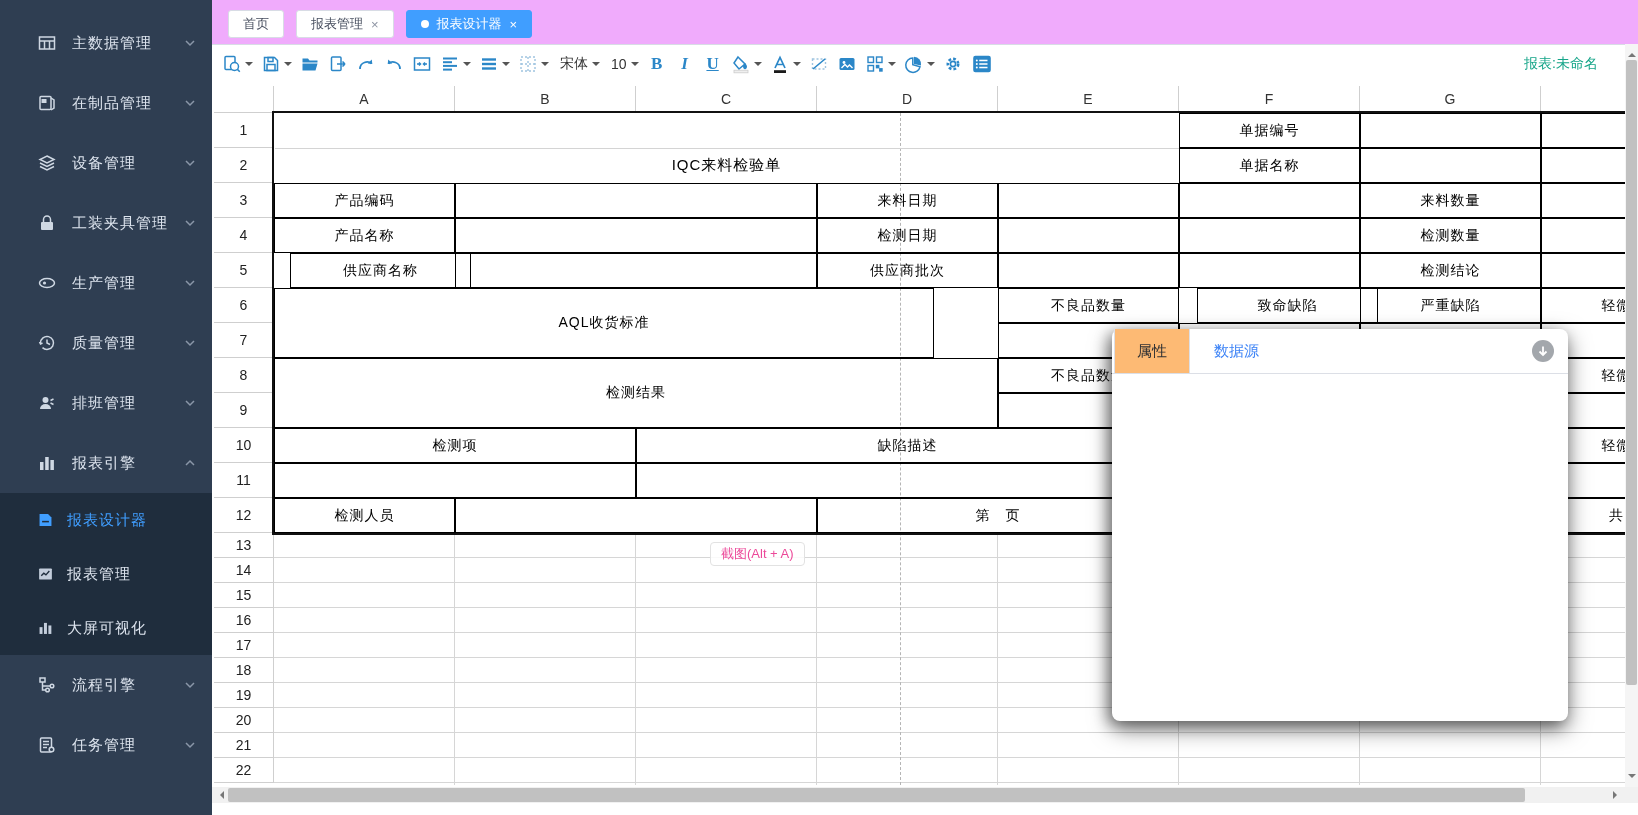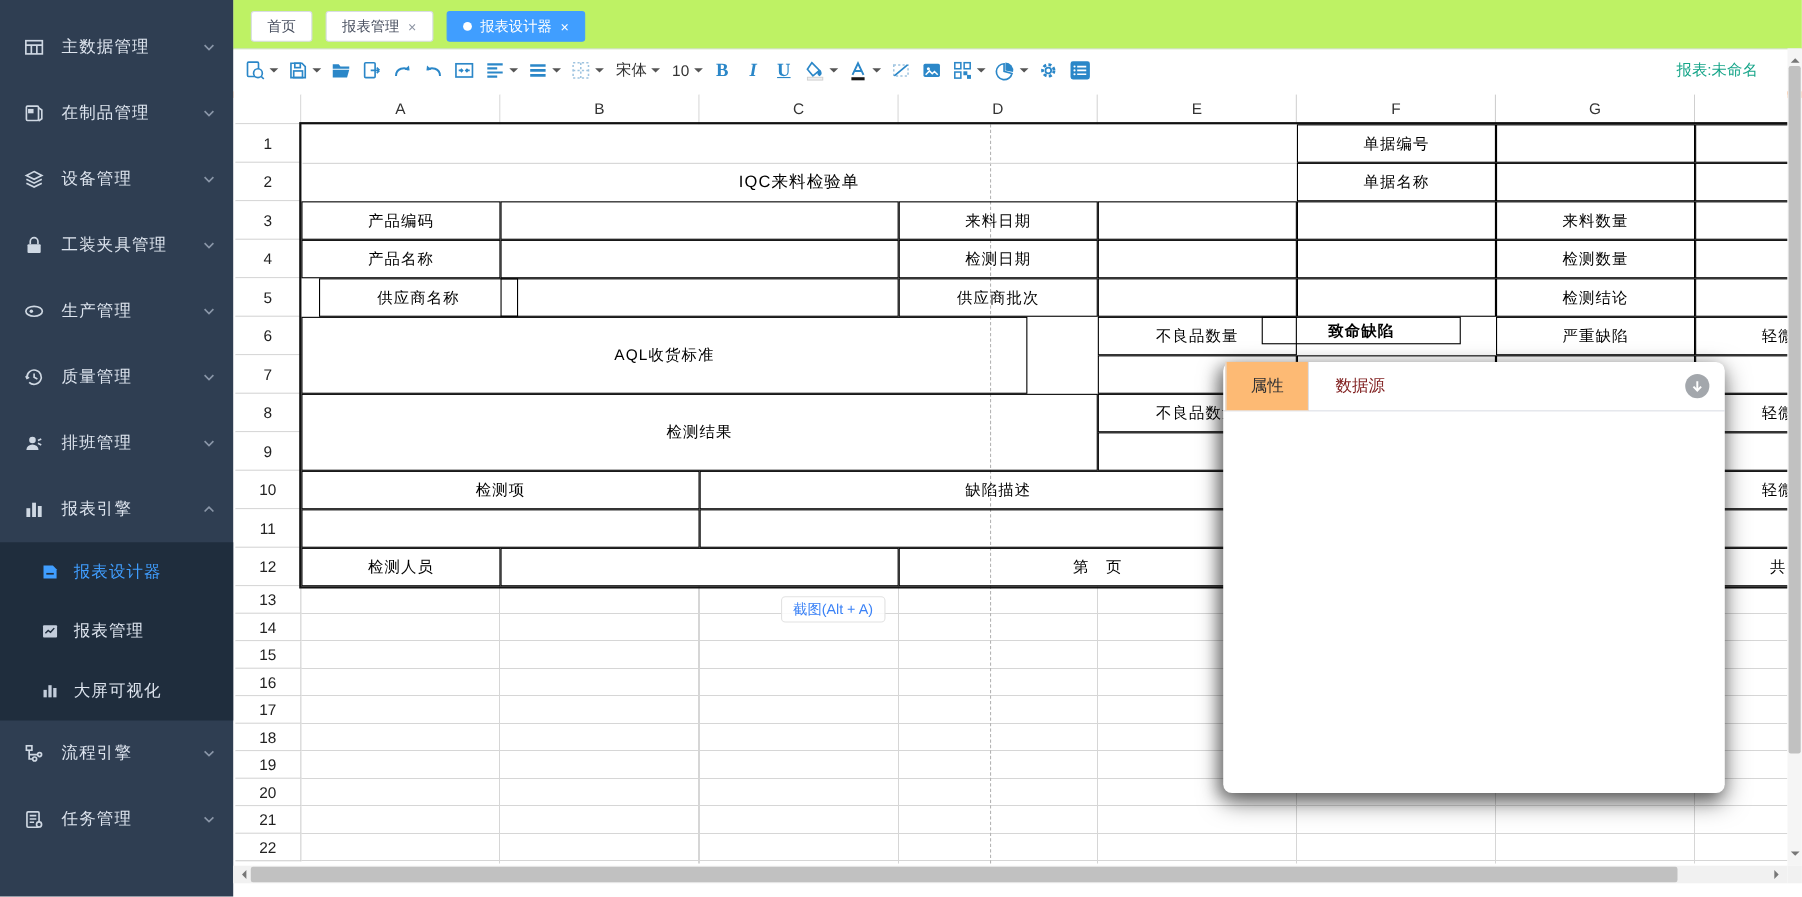--- a/index.html
+++ b/index.html
@@ -1,33 +1,33 @@
 <!DOCTYPE html>
 <html><head>
 <meta charset="utf-8">
 <style>
   html,body{margin:0;padding:0;width:1638px;height:815px;overflow:hidden;background:#fff;
     font-family:"Liberation Sans","DejaVu Sans",sans-serif;}
   
   .sidebar{position:absolute;left:0;top:0;width:212px;height:815px;background:#2f3e52;z-index:30;}
-  .side-item{position:relative;height:60px;cursor:pointer;}
+  .side-item{position:relative;height:60px;cursor:pointer;margin-left:16px;}
   .side-item .s-icon{position:absolute;left:21px;top:50%;transform:translateY(-50%);width:20px;height:20px;color:#cfd8e3;}
   .side-item .s-label{position:absolute;left:56px;top:50%;transform:translateY(-50%);font-size:15px;color:#dde4ee;letter-spacing:1px;}
   .side-item .chev{position:absolute;right:16px;top:50%;transform:translateY(-50%);width:12px;height:12px;color:#8a96a8;}
   .side-item .chev.up{transform:translateY(-50%) rotate(180deg);}
   .side-pad{height:13px;}
   .submenu{background:#1f2d3d;}
   .sub-item{position:relative;height:54px;cursor:pointer;}
   .sub-item .s-icon{position:absolute;left:37px;top:50%;transform:translateY(-50%);width:17px;height:17px;color:#c3cddb;}
   .sub-item .s-label{position:absolute;left:67px;top:50%;transform:translateY(-50%);font-size:15px;color:#dde4ee;letter-spacing:1px;}
   .sub-item.active .s-label,.sub-item.active .s-icon{color:#409eff;}
   
   .main{position:absolute;left:212px;top:0;right:0;bottom:0;background:#fff;}
   
-  .tabbar{position:relative;height:44px;background:#bef264;border-bottom:1px solid #d8dce5;}
+  .tabbar{position:relative;height:44px;background:#f0abfc;border-bottom:1px solid #d8dce5;}
   .tabs{position:absolute;left:16px;top:10px;display:flex;gap:12px;}
   .tab{height:28px;line-height:26px;box-sizing:border-box;border:1px solid #d8dce5;border-radius:3px;
        background:#fff;color:#495060;font-size:13px;padding:0 14px;display:flex;align-items:center;gap:8px;cursor:pointer;white-space:nowrap;}
   .tab .x{font-size:13px;color:#8d94a3;line-height:1;}
   .tab.active{background:#409eff;border-color:#409eff;color:#fff;}
   .tab.active .x{color:#fff;}
   .dot{width:8px;height:8px;border-radius:50%;background:#fff;display:inline-block;}
   
   .toolbar{position:relative;height:38px;background:#fff;border-bottom:6px solid #f97316;display:flex;align-items:center;padding:0 6px;}
   .tbtn{display:flex;align-items:center;height:30px;padding:0 3px;margin:0 1px;cursor:pointer;color:#2b87c8;}
@@ -49,28 +49,28 @@
         repeating-linear-gradient(to right,transparent 0 180px,#d6d6d6 180px 181px),
         repeating-linear-gradient(to bottom,transparent 0 24px,#d6d6d6 24px 25px);}
   .sheet-outer{position:absolute;left:60px;top:29px;width:1360px;height:424px;border:2px solid #111;box-sizing:border-box;z-index:2;}
   .cell{position:absolute;box-sizing:border-box;border:1px solid #000;display:flex;align-items:center;justify-content:center;
       font-size:14px;color:#000;z-index:2;letter-spacing:1px;}
   .cell.nb{border:none;}
   .grayline{position:absolute;left:63px;top:66px;width:904px;height:1px;background:#d4d4d4;z-index:2;}
   .dashedline{position:absolute;left:688px;top:31px;height:672px;width:0;border-left:1px dashed #b5b5b5;z-index:1;}
   .title-cell{font-size:15px;}
   .snip-tip{position:absolute;left:498px;top:460px;z-index:4;background:rgba(255,255,255,.85);border:1px solid #e2e2e2;
-      border-radius:4px;padding:2px 10px;font-size:13px;color:#3b82f6;white-space:nowrap;}
+      border-radius:4px;padding:2px 10px;font-size:13px;color:#ec4899;white-space:nowrap;}
   
   .panel{position:absolute;left:900px;top:247px;width:456px;height:392px;background:#fff;border-radius:8px;
       box-shadow:0 8px 22px rgba(0,0,0,.5), -4px 4px 14px rgba(0,0,0,.35);z-index:10;}
   .panel-hdr{position:relative;height:44px;border-bottom:1px solid #dcdfe6;}
   .ptab{position:absolute;left:2px;top:0;height:44px;line-height:44px;padding:0 22px;box-sizing:border-box;
       border:1px solid #dcdfe6;border-bottom:none;border-top:none;background:#fdba74;font-size:15px;color:#303133;cursor:pointer;z-index:2;}
-  .ptab2{position:absolute;left:92px;top:0;height:44px;line-height:44px;padding:0 10px;font-size:15px;color:#7f1d1d;cursor:pointer;}
+  .ptab2{position:absolute;left:92px;top:0;height:44px;line-height:44px;padding:0 10px;font-size:15px;color:#3b82f6;cursor:pointer;}
   .collapse-btn{position:absolute;right:14px;top:11px;width:22px;height:22px;border-radius:50%;background:#a3a7ac;cursor:pointer;
       display:flex;align-items:center;justify-content:center;}
   
   .vscroll{position:absolute;right:0;top:44px;width:13px;height:743px;background:#f5f5f5;z-index:40;}
   .vthumb{position:absolute;left:1px;top:16px;width:11px;height:625px;background:#c1c1c1;border-radius:2px;}
   .arrow-up{position:absolute;left:3px;top:5px;width:0;height:0;border:4px solid transparent;border-bottom-color:#777;}
   .arrow-dn{position:absolute;left:3px;bottom:5px;width:0;height:0;border:4px solid transparent;border-top-color:#777;}
   .hscroll{position:absolute;left:0;top:787px;right:13px;height:16px;background:#f1f1f1;z-index:40;}
   .hthumb{position:absolute;left:16px;top:1px;height:14px;width:1297px;background:#c1c1c1;border-radius:2px;}
   .arrow-l{position:absolute;left:4px;top:4px;width:0;height:0;border:4px solid transparent;border-right-color:#777;}
@@ -511,21 +511,21 @@
     <div class="cell" style="left:62px;top:171px;width:181px;height:35px;margin-left:16px;">供应商名称</div>
     <div class="cell" style="left:243px;top:171px;width:362px;height:35px;"></div>
     <div class="cell" style="left:605px;top:171px;width:181px;height:35px;">供应商批次</div>
     <div class="cell" style="left:786px;top:171px;width:181px;height:35px;"></div>
     <div class="cell" style="left:967px;top:171px;width:181px;height:35px;"></div>
     <div class="cell" style="left:1148px;top:171px;width:181px;height:35px;">检测结论</div>
     <div class="cell" style="left:1329px;top:171px;width:181px;height:35px;"></div>
 
     <div class="cell" style="left:62px;top:206px;width:660px;height:70px;">AQL收货标准</div>
     <div class="cell" style="left:786px;top:206px;width:181px;height:35px;">不良品数量</div>
-    <div class="cell" style="left:935px;top:206px;width:181px;height:25px;font-weight:bold;">致命缺陷</div>
+    <div class="cell" style="left:985px;top:206px;width:181px;height:35px;">致命缺陷</div>
     <div class="cell" style="left:1148px;top:206px;width:181px;height:35px;">严重缺陷</div>
     <div class="cell" style="left:1329px;top:206px;width:181px;height:35px;">轻微缺陷</div>
     <div class="cell" style="left:786px;top:241px;width:181px;height:35px;"></div>
     <div class="cell" style="left:967px;top:241px;width:181px;height:35px;"></div>
     <div class="cell" style="left:1148px;top:241px;width:181px;height:35px;"></div>
     <div class="cell" style="left:1329px;top:241px;width:181px;height:35px;"></div>
 
     <div class="cell" style="left:62px;top:276px;width:724px;height:70px;">检测结果</div>
     <div class="cell" style="left:786px;top:276px;width:181px;height:35px;">不良品数量</div>
     <div class="cell" style="left:967px;top:276px;width:181px;height:35px;"></div>

